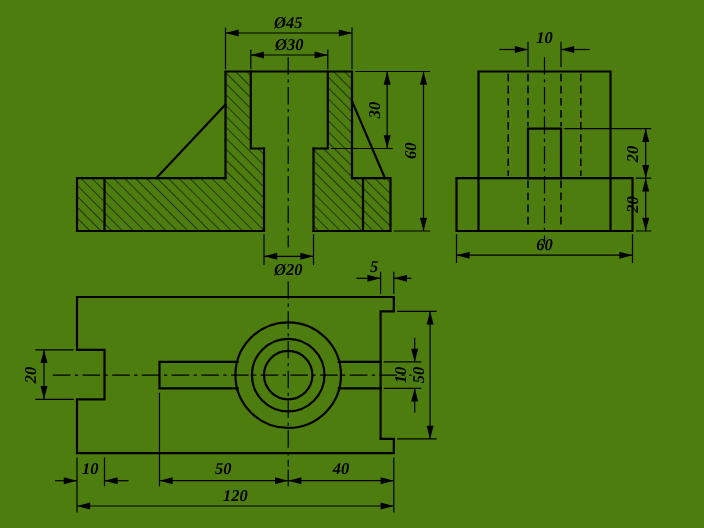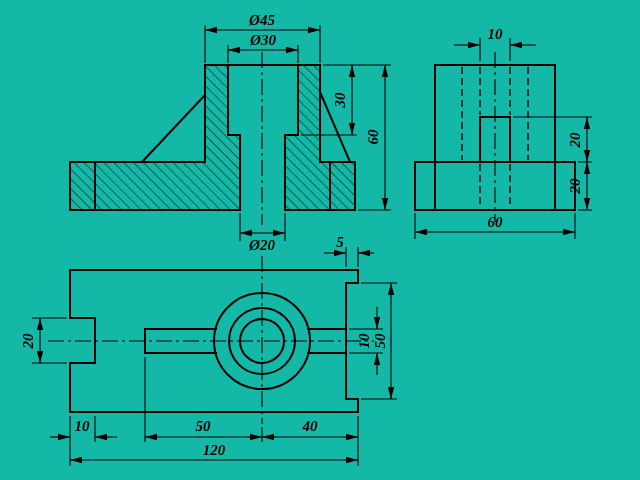--- a/index.html
+++ b/index.html
@@ -1,16 +1,16 @@
 <!DOCTYPE html>
 <html><head>
 <meta charset="utf-8">
 <style>
   html,body{margin:0;padding:0;background:#ffffff;}
-  .stage{width:640px;height:480px;background:#14b8a6;position:relative;overflow:hidden;}
+  .stage{width:640px;height:480px;background:#4d7c0f;position:relative;overflow:hidden;}
   svg{display:block;}
   .obj{fill:none;stroke:#000;stroke-width:2;stroke-linecap:square;stroke-linejoin:miter;}
   .thin{fill:none;stroke:#000;stroke-width:1.1;stroke-linecap:butt;}
   .cl{fill:none;stroke:#000;stroke-width:1.1;stroke-dasharray:16 4 3 4;}
   .hid{fill:none;stroke:#000;stroke-width:1.4;stroke-dasharray:7 4;}
   .hatch-poly{fill:url(#hatch);stroke:none;}
   text{font:italic 600 15px "Liberation Serif","DejaVu Serif",serif;fill:#000;}
 </style>
 </head>
 <body>

